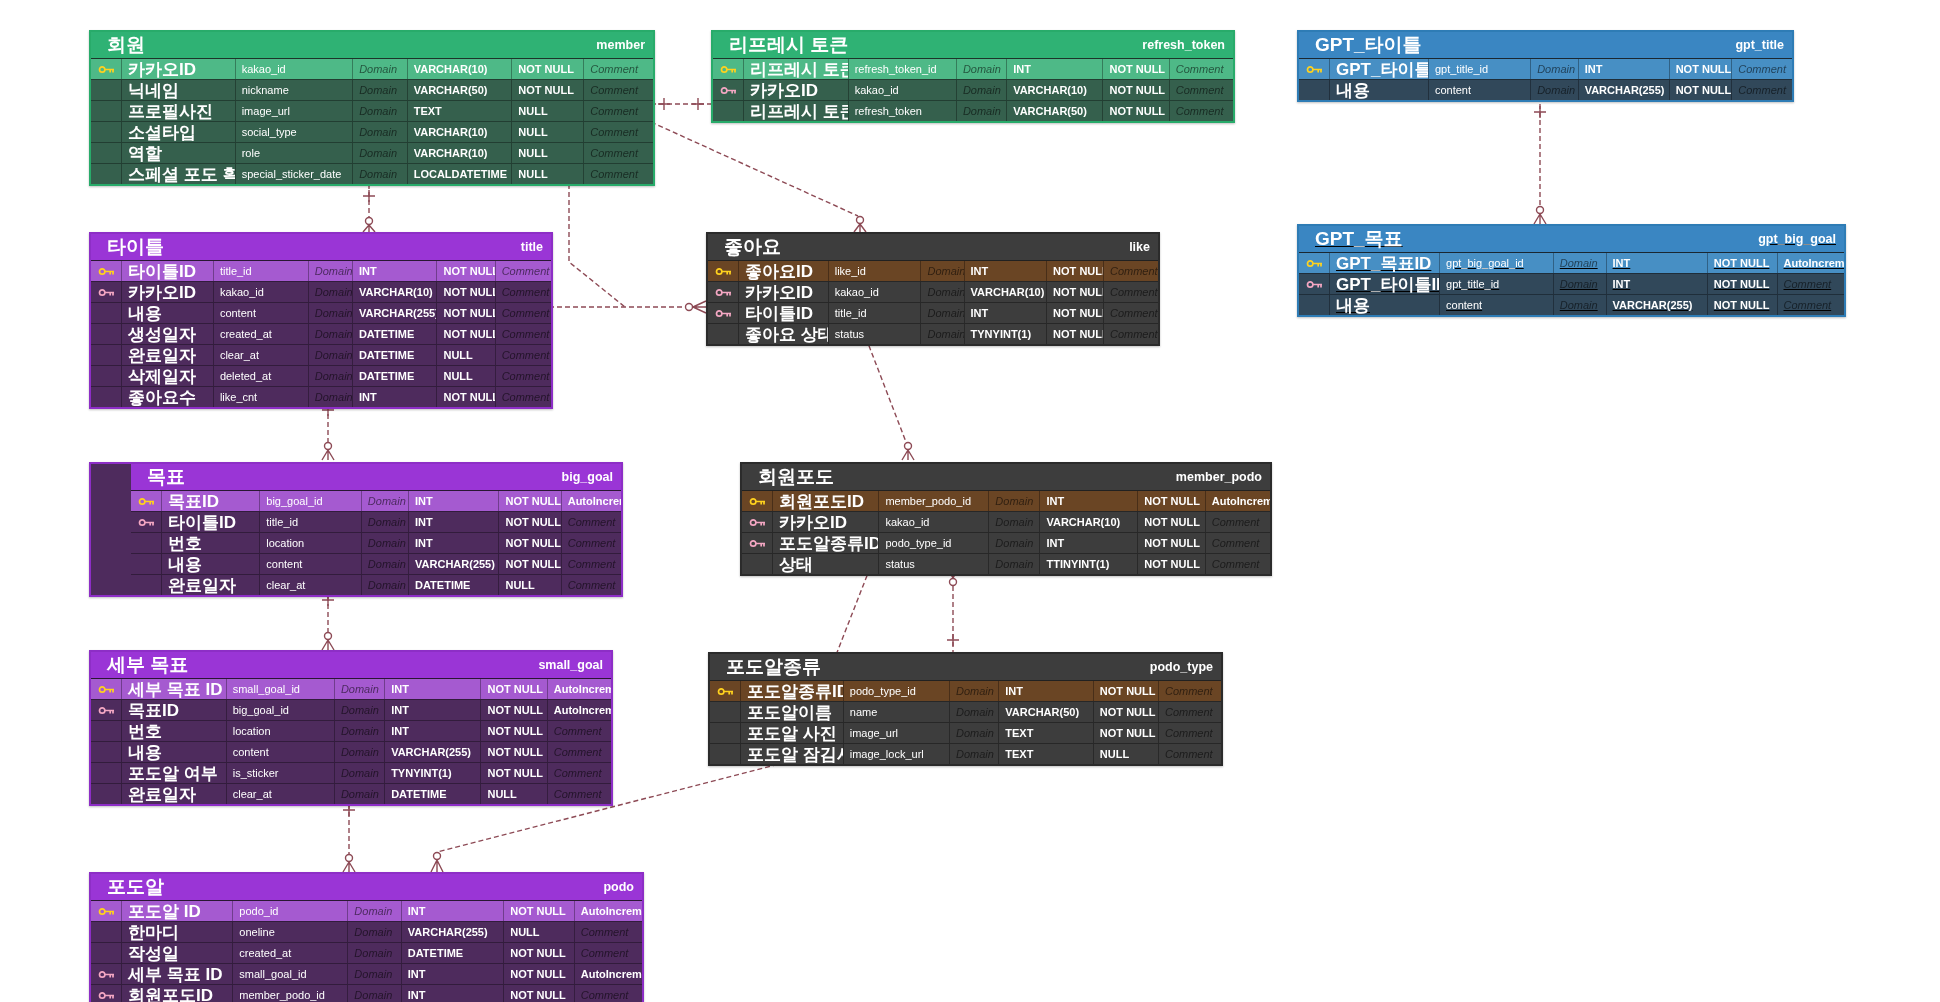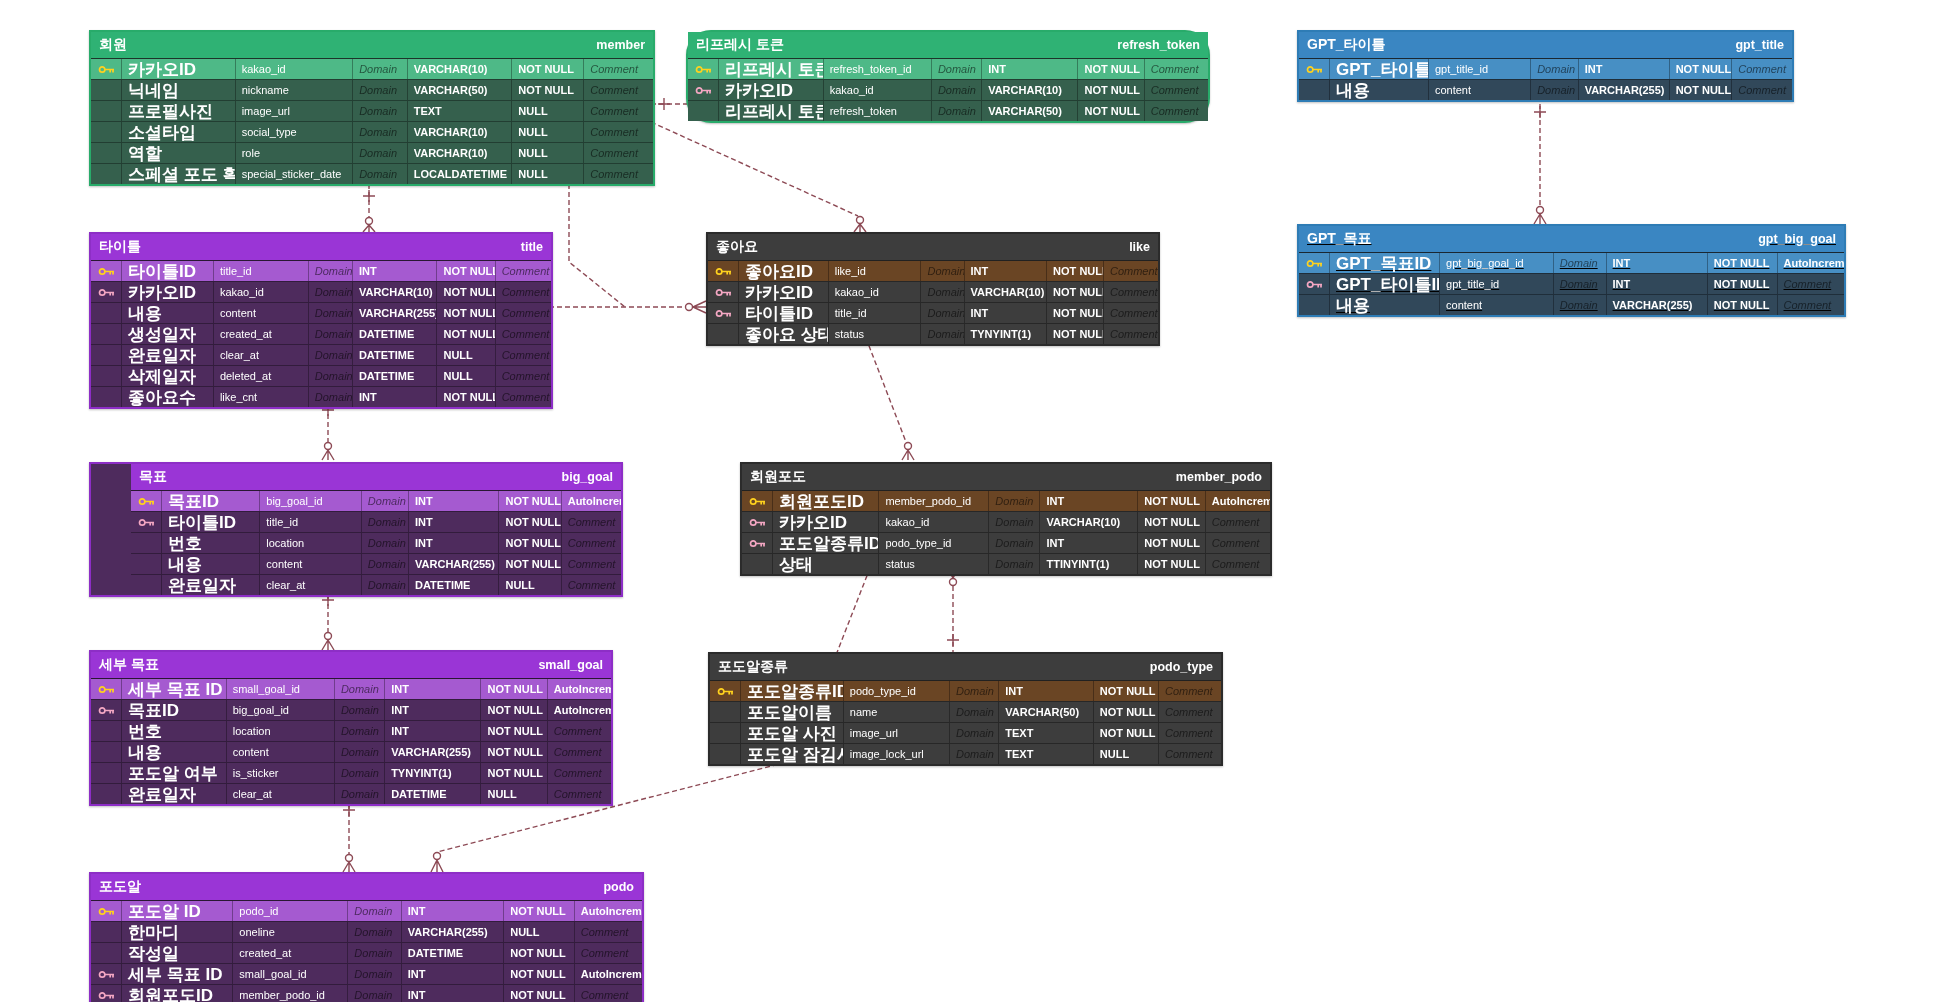--- a/index.html
+++ b/index.html
@@ -5,21 +5,21 @@
   html,body{margin:0;padding:0;background:#ffffff;}
   .canvas{position:relative;width:1940px;height:1002px;background:#ffffff;overflow:hidden;
           font-family:"Liberation Sans",sans-serif;}
   #rel-lines{position:absolute;left:0;top:0;z-index:0;}
   #tables{position:absolute;left:0;top:0;width:100%;height:100%;z-index:1;}
 
   .erd-table{position:absolute;border:2px solid var(--border);background:var(--row);
              box-shadow:0 1px 2px rgba(0,0,0,.25);}
   .t-header{height:26px;display:flex;justify-content:space-between;align-items:center;
             padding:0 8px;background:var(--header);color:#fff;}
-  .t-header .logical{font-weight:bold;font-size:14px;}
+  .t-header .logical{font-weight:bold;font-size:19px;margin-left:8px;}
   .t-header .physical{font-weight:bold;font-size:12.5px;}
   .rows{border-top:1px solid rgba(0,0,0,.45);}
   .t-row{display:grid;grid-template-columns:30px 1.5fr 1.55fr .72fr 1.38fr .95fr .92fr;
          height:20px;background:var(--row);}
   .t-row + .t-row{border-top:1px solid rgba(0,0,0,.35);}
   .t-row.hl{background:var(--pkrow);}
   .cell{display:flex;align-items:center;padding:0 6px;font-size:11px;color:#fff;
         border-left:1px solid rgba(0,0,0,.32);overflow:hidden;white-space:nowrap;}
   .cell.key{border-left:none;justify-content:center;padding:0;}
   .cell.logical{font-weight:bold;font-size:17px;}
@@ -153,21 +153,21 @@
             <span class="cell key"></span>
             <span class="cell logical">스페셜 포도 획득</span>
             <span class="cell physical">special_sticker_date</span>
             <span class="cell muted domain">Domain</span>
             <span class="cell type">LOCALDATETIME</span>
             <span class="cell nullable">NULL</span>
             <span class="cell extra muted">Comment</span>
           </div>
         </div>
       </div>
-      <div class="erd-table theme-green" style="left: 686px; top: 30px; width: 520px; border-radius: 25px;">
+      <div class="erd-table theme-green" style="left: 711px; top: 30px; width: 520px;">
         <div class="t-header">
           <span class="logical">리프레시 토큰</span>
           <span class="physical">refresh_token</span>
         </div>
         <div class="rows">
           <div class="t-row hl">
             <span class="cell key">
               <svg width="17" height="11" viewBox="0 0 17 11">
                 <circle cx="4.2" cy="5.5" r="2.7" fill="none" stroke="#ffd21e" stroke-width="1.7"></circle>
                 <path d="M7 5.5 H16 M12.2 5.5 V8.6 M15 5.5 V8.6" fill="none" stroke="#ffd21e" stroke-width="1.7"></path>

